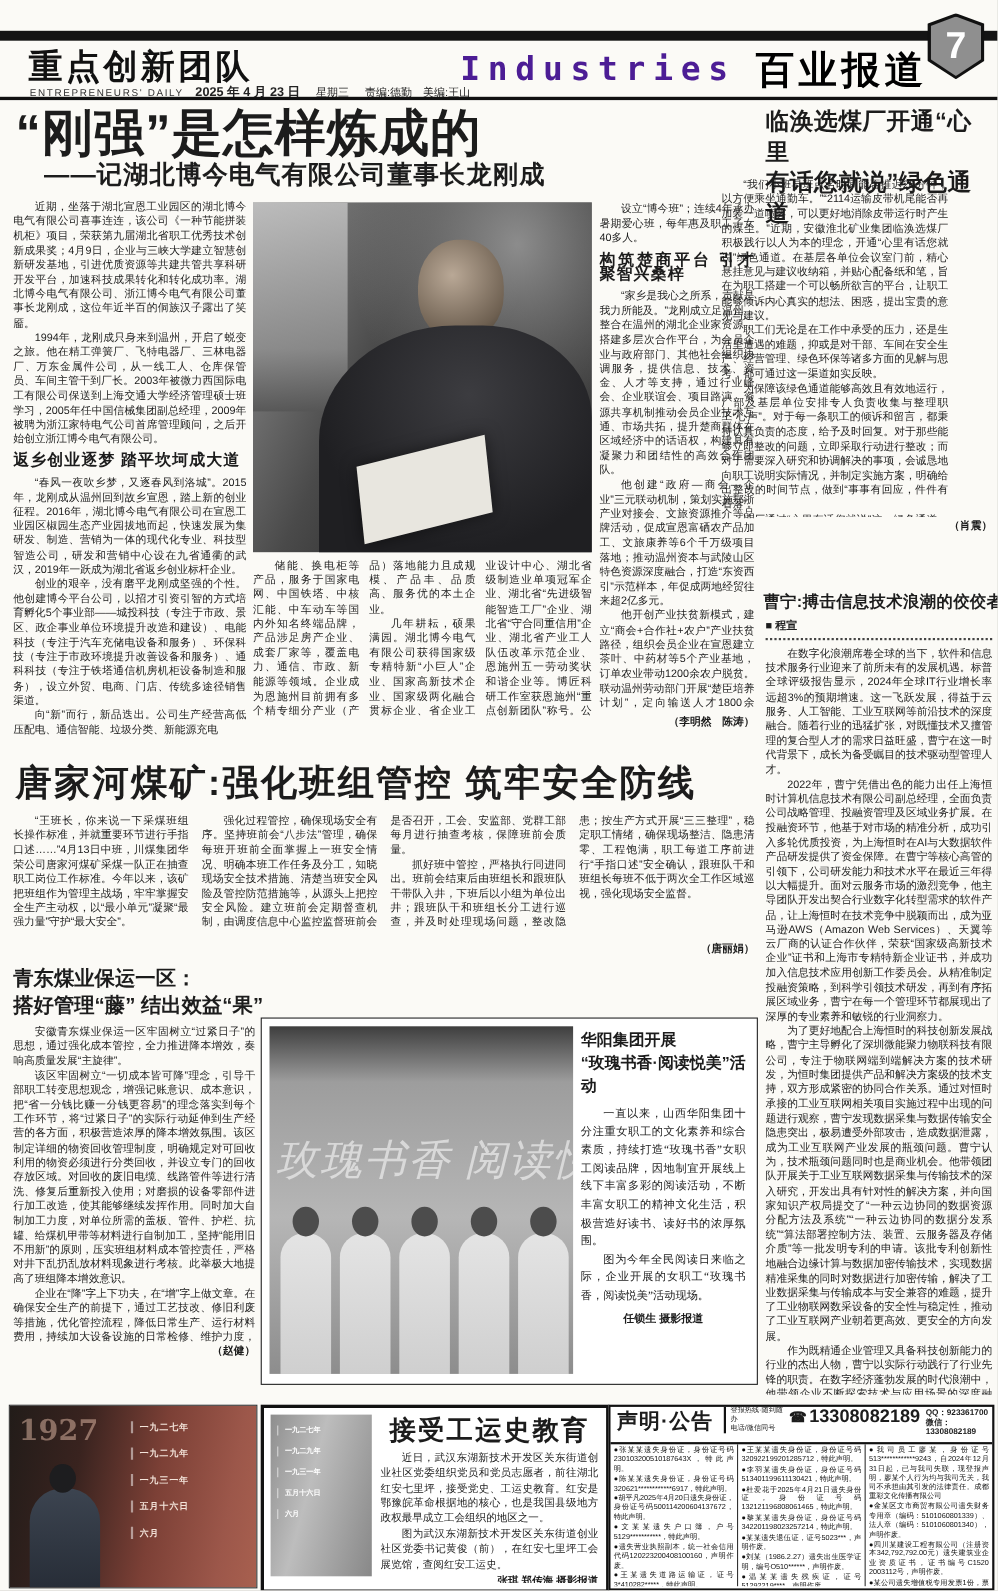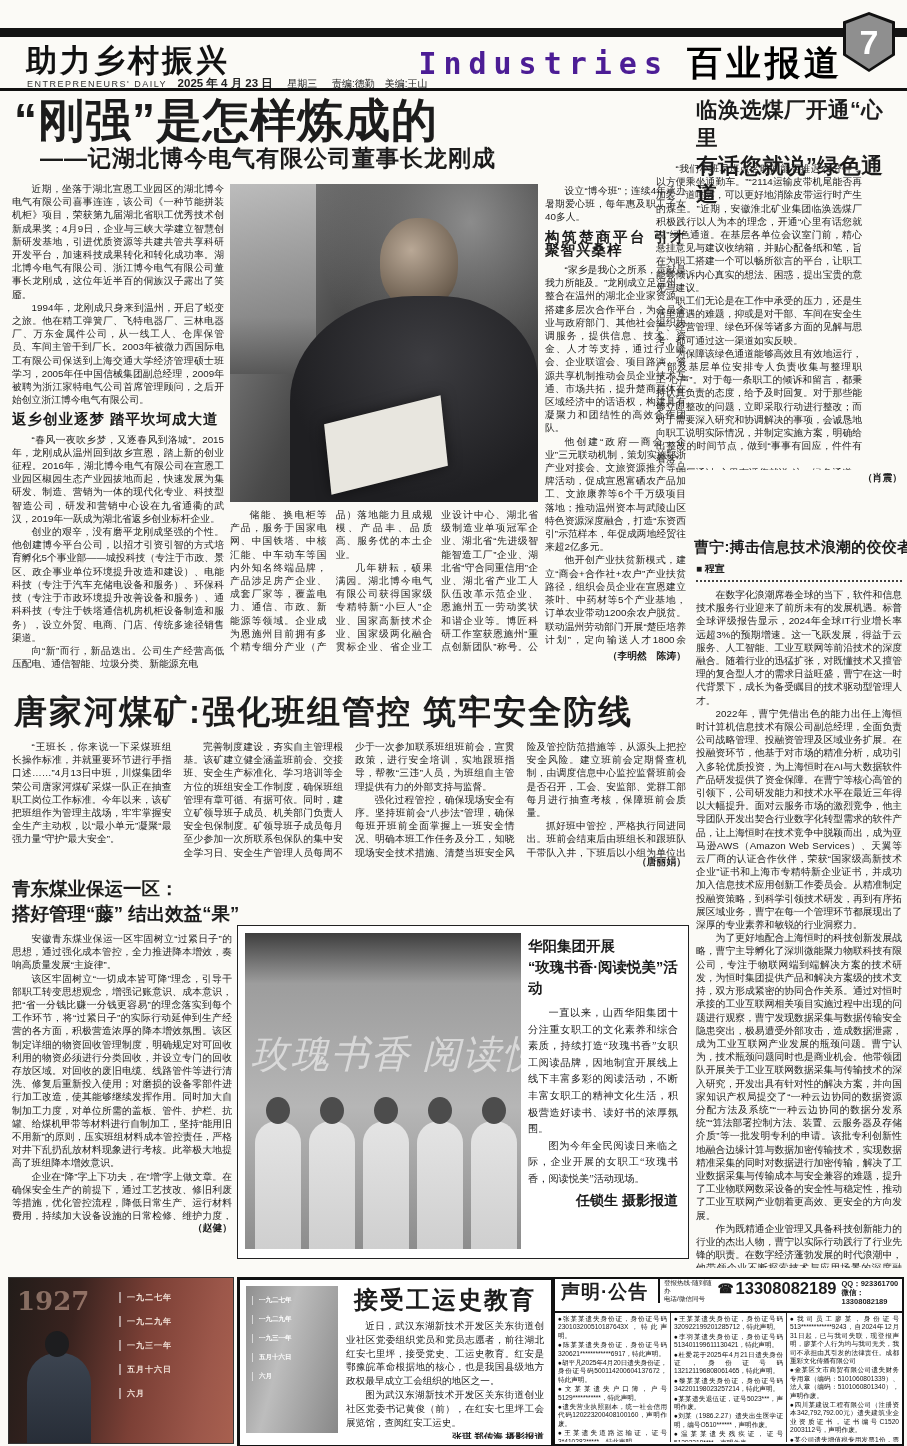--- a/index.html
+++ b/index.html
@@ -72,21 +72,21 @@
   .hy-fig{position:absolute;bottom:0;width:46px;height:128px;border-radius:22px 22px 0 0;
       background:linear-gradient(180deg,#e4e4e4,#cfcfcf);}
   .hy-fig::before{content:"";position:absolute;top:-24px;left:11px;width:24px;height:27px;
       border-radius:50%;background:#4c4c4c;}
   .hy-overlay{position:absolute;left:6px;top:96px;width:264px;font-size:38px;color:rgba(255,255,255,.55);
       font-family:"Liberation Serif",serif;font-style:italic;letter-spacing:2px;white-space:nowrap;}
   .hy-cap{position:absolute;left:290px;top:10px;width:150px;height:312px;overflow:hidden;}
   .hy-cap-t{font-size:14.5px;font-weight:900;line-height:21px;margin-bottom:6px;}
   .hy-cap-b{font-size:10.2px;line-height:16.6px;text-align:justify;}
   .hy-cap-b p{margin:0;text-indent:2em;}
-  .hy-credit{font-size:14px;font-weight:bold;text-align:right;margin-top:4px;}
+  .hy-credit{font-size:10px;font-weight:bold;text-align:center;margin-top:4px;}
   
   .red-photo{left:8px;top:1277px;width:224px;height:165px;border:1px solid #333;overflow:hidden;
       background:linear-gradient(100deg,#221c19 0%,#39231f 28%,#7c4036 58%,#9c574a 85%,#a8604f 100%);}
   .red-ghost{position:absolute;left:8px;top:8px;font-size:26px;color:rgba(230,190,170,.5);
       font-family:"DejaVu Serif",serif;font-weight:bold;}
   .red-man{position:absolute;left:18px;bottom:-6px;width:64px;height:96px;border-radius:30px 30px 0 0;
       background:linear-gradient(180deg,#3c4450,#262c36);}
   .red-man::before{content:"";position:absolute;top:-22px;left:18px;width:24px;height:26px;
       border-radius:50%;background:#1d1d1f;}
   .red-tl{position:absolute;right:10px;top:14px;width:104px;}
@@ -118,21 +118,21 @@
   .nt-col{flex:1;padding:2px 3px;border-right:1.5px solid #333;overflow:hidden;}
   .nt-col:last-child{border-right:none;}
   .nt-col p{margin:0 0 1px;font-size:6.6px;line-height:8.4px;text-align:justify;color:#111;}
 </style>
 </head>
 <body>
 
 <div class="page">
 
   <div class="abs topbar"></div>
-  <div class="abs logo-cn">助力乡村振兴</div>
+  <div class="abs logo-cn">重点创新团队</div>
   <div class="abs logo-sub">
     <span class="en">ENTREPRENEURS' DAILY</span>
     <span class="date">2025 年 4 月 23 日</span>
     <span class="wk">星期三</span>
     <span class="ed">责编:德勤　美编:王山</span>
   </div>
   <div class="abs section-en">Industries</div>
   <div class="abs section-cn">百业报道</div>
   <div class="abs badge">
     <div class="badge-in">7</div>
@@ -197,21 +197,20 @@
   <div class="abs cn-body bt">
       <p>在数字化浪潮席卷全球的当下，软件和信息技术服务行业迎来了前所未有的发展机遇。标普全球评级报告显示，2024年全球IT行业增长率远超3%的预期增速。这一飞跃发展，得益于云服务、人工智能、工业互联网等前沿技术的深度融合。随着行业的迅猛扩张，对既懂技术又擅管理的复合型人才的需求日益旺盛，曹宁在这一时代背景下，成长为备受瞩目的技术驱动型管理人才。</p>
       <p>2022年，曹宁凭借出色的能力出任上海恒时计算机信息技术有限公司副总经理，全面负责公司战略管理、投融资管理及区域业务扩展。在投融资环节，他基于对市场的精准分析，成功引入多轮优质投资，为上海恒时在AI与大数据软件产品研发提供了资金保障。在曹宁等核心高管的引领下，公司研发能力和技术水平在最近三年得以大幅提升。面对云服务市场的激烈竞争，他主导团队开发出契合行业数字化转型需求的软件产品，让上海恒时在技术竞争中脱颖而出，成为亚马逊AWS（Amazon Web Services）、天翼等云厂商的认证合作伙伴，荣获“国家级高新技术企业”证书和上海市专精特新企业证书，并成功加入信息技术应用创新工作委员会。从精准制定投融资策略，到科学引领技术研发，再到有序拓展区域业务，曹宁在每一个管理环节都展现出了深厚的专业素养和敏锐的行业洞察力。</p>
       <p>为了更好地配合上海恒时的科技创新发展战略，曹宁主导孵化了深圳微能聚力物联科技有限公司，专注于物联网端到端解决方案的技术研发，为恒时集团提供产品和解决方案级的技术支持，双方形成紧密的协同合作关系。通过对恒时承接的工业互联网相关项目实施过程中出现的问题进行观察，曹宁发现数据采集与数据传输安全隐患突出，极易遭受外部攻击，造成数据泄露，成为工业互联网产业发展的瓶颈问题。曹宁认为，技术瓶颈问题同时也是商业机会。他带领团队开展关于工业互联网数据采集与传输技术的深入研究，开发出具有针对性的解决方案，并向国家知识产权局提交了“一种云边协同的数据资源分配方法及系统”“一种云边协同的数据分发系统”“算法部署控制方法、装置、云服务器及存储介质”等一批发明专利的申请。该批专利创新性地融合边缘计算与数据加密传输技术，实现数据精准采集的同时对数据进行加密传输，解决了工业数据采集与传输成本与安全兼容的难题，提升了工业物联网数采设备的安全性与稳定性，推动了工业互联网产业朝着更高效、更安全的方向发展。</p>
       <p>作为既精通企业管理又具备科技创新能力的行业的杰出人物，曹宁以实际行动践行了行业先锋的职责。在数字经济蓬勃发展的时代浪潮中，他带领企业不断探索技术与应用场景的深度融合，解决行业难题，成为新时代软件与信息技术服务行业发展的积极推动者。</p>
     </div>
 
   <div class="abs tang-title">唐家河煤矿:强化班组管控 筑牢安全防线</div>
   <div class="abs tang-body bt">
       <p>“王班长，你来说一下采煤班组长操作标准，并就重要环节进行手指口述……”4月13日中班，川煤集团华荣公司唐家河煤矿采煤一队正在抽查职工岗位工作标准。今年以来，该矿把班组作为管理主战场，牢牢掌握安全生产主动权，以“最小单元”凝聚“最强力量”守护“最大安全”。</p>
-      <p>完善制度建设，夯实自主管理根基。该矿建立健全涵盖班前会、交接班、安全生产标准化、学习培训等全方位的班组安全工作制度，确保班组管理有章可循、有据可依。同时，建立矿领导班子成员、机关部门负责人安全包保制度。矿领导班子成员每月至少参加一次所联系包保队的集中安全学习日、安全生产管理人员每周不少于一次参加联系班组班前会，宣贯政策，进行安全培训，实地跟班指导，帮教“三违”人员，为班组自主管理提供有力的外部支持与监督。</p>
       <p>强化过程管控，确保现场安全有序。坚持班前会“八步法”管理，确保每班开班前全面掌握上一班安全情况、明确本班工作任务及分工，知晓现场安全技术措施、清楚当班安全风险及管控防范措施等，从源头上把控安全风险。建立班前会定期督查机制，由调度信息中心监控监督班前会是否召开，工会、安监部、党群工部每月进行抽查考核，保障班前会质量。</p>
       <p>抓好班中管控，严格执行同进同出。班前会结束后由班组长和跟班队干带队入井，下班后以小组为单位出井；跟班队干和班组长分工进行巡查，并及时处理现场问题，整改隐患；按生产方式开展“三三整理”，稳定职工情绪，确保现场整洁、隐患清零、工程饱满，职工每道工序前进行“手指口述”安全确认，跟班队干和班组长每班不低于两次全工作区域巡视，强化现场安全监督。</p>
     </div>
   <div class="abs tang-by by">（唐丽娟）</div>
 
   <div class="abs qd-title">
     <span>青东煤业保运一区：</span><br>
     <span>搭好管理“藤” 结出效益“果”</span>
   </div>
   <div class="abs qd-body bt">

